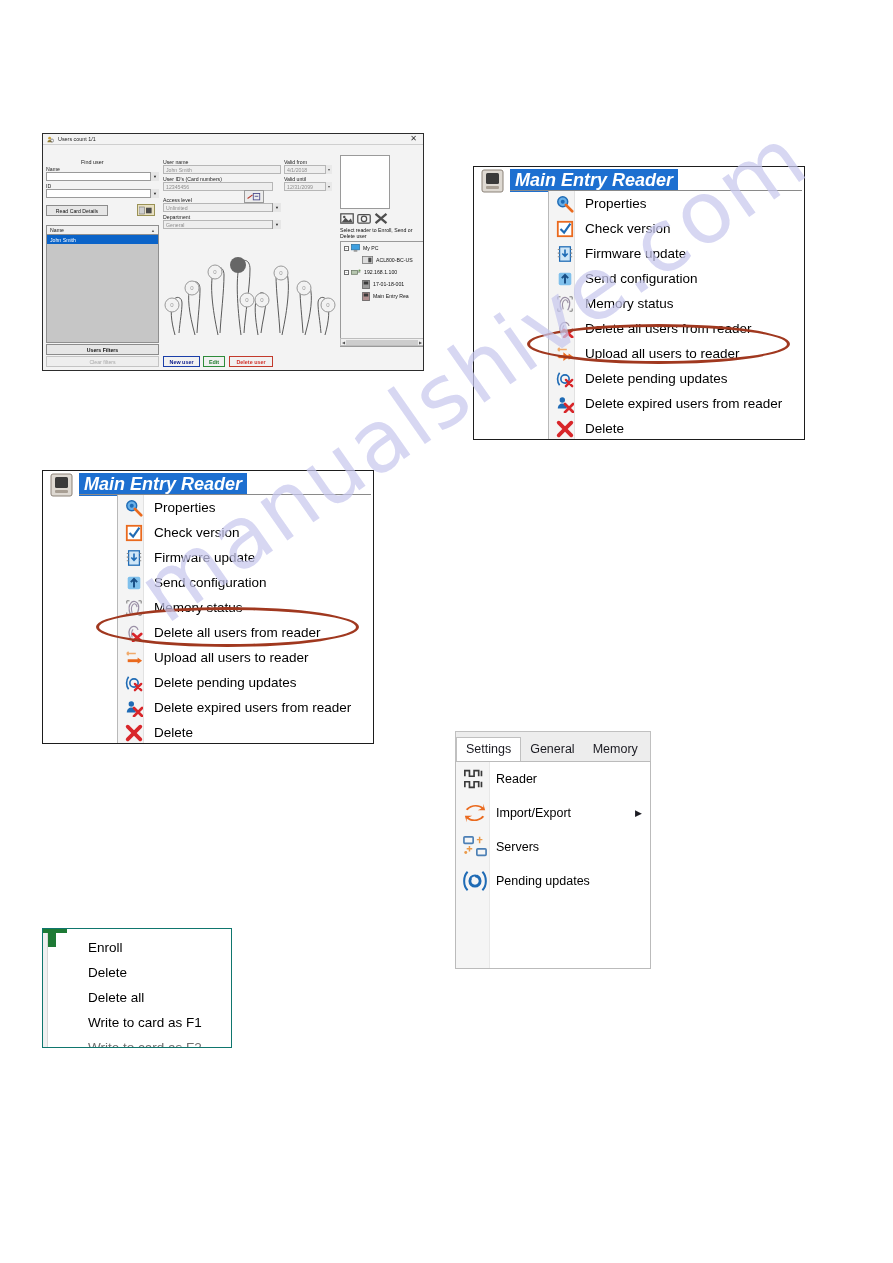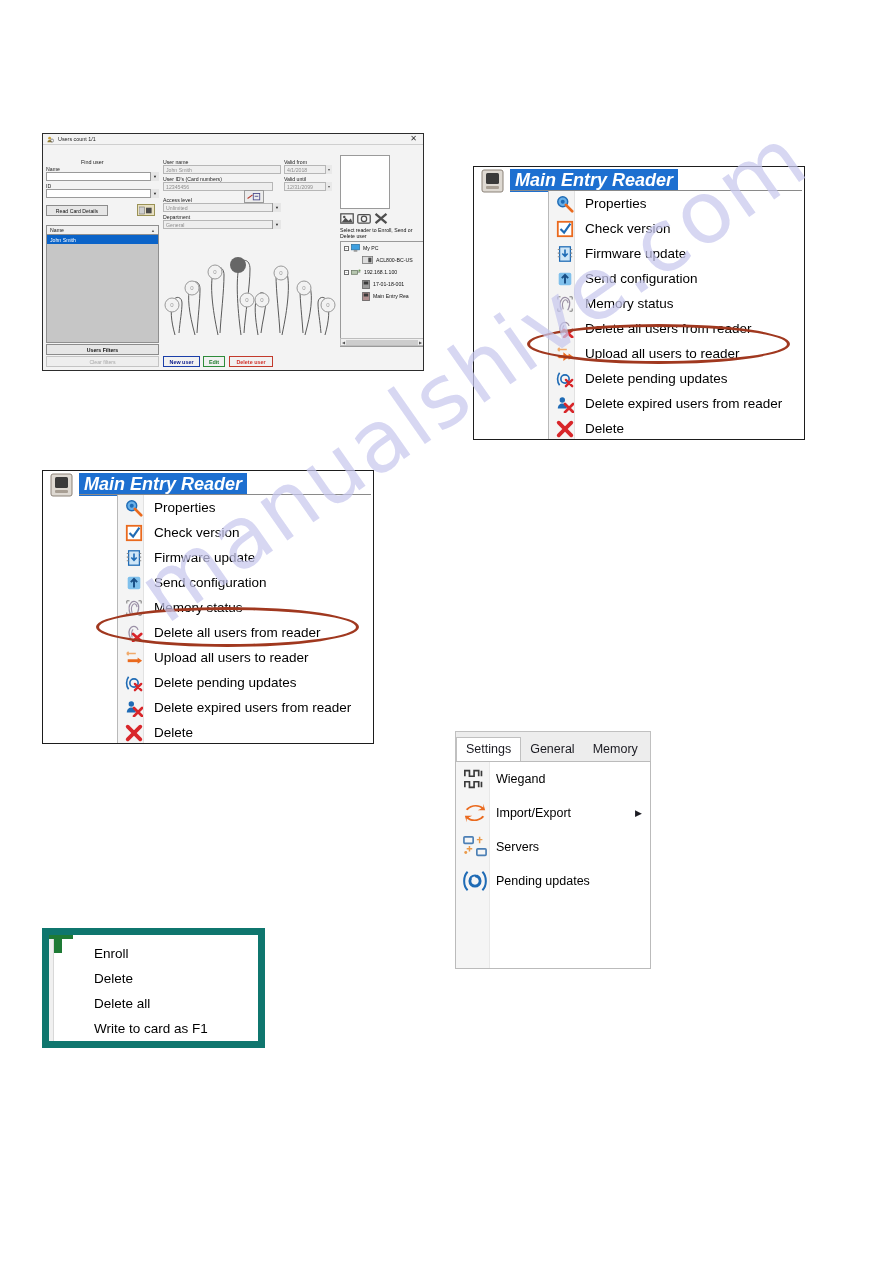--- a/index.html
+++ b/index.html
@@ -261,23 +261,23 @@
   .smi .ctx-ico { width:26px; height:26px; margin-right:8px; }
   .smi .ctx-label { font-size:12.5px; }
   .smi .submenu-arrow {
     margin-left:auto; margin-right:8px;
     font-size:9px; color:#1b1b22;
   }
 
   
   #enroll-menu {
     position:absolute; left:42px; top:928px;
-    width:223px; height:120px;
+    width:190px; height:120px;
     background:#ffffff;
-    border:7px solid #0f766e;
+    border:1px solid #0f766e;
     overflow:hidden;
   }
   #enroll-greenbar {
     position:absolute; left:0; top:0; width:13px; height:18px;
     background:#1e7a35;
   }
   #enroll-greenbar2 {
     position:absolute; left:0; top:0; width:24px; height:4px;
     background:#1e7a35;
   }
@@ -787,21 +787,21 @@
     <div class="ctx-gutter"></div>
 
     <div class="smi">
       <span class="ctx-ico">
         <svg width="24" height="24" viewBox="0 0 26 26">
           <path d="M2 10 V4 h5 V10 h5 V4 h5 V10" fill="none" stroke="#3a3a3a" stroke-width="1.8"></path>
           <path d="M2 22 V16 h5 V22 h5 V16 h5 V22" fill="none" stroke="#3a3a3a" stroke-width="1.8"></path>
           <path d="M20 4 v6 M20 16 v6" stroke="#3a3a3a" stroke-width="1.8"></path>
         </svg>
       </span>
-      <span class="ctx-label">Wiegand</span>
+      <span class="ctx-label">Reader</span>
     </div>
 
 
     <div class="smi">
       <span class="ctx-ico">
         <svg width="24" height="24" viewBox="0 0 26 26">
           <path d="M3 9 C8 3 18 3 22 7 L22 3 L24 10 L16 10 L20 8 C16 5 9 5 5 10z" fill="#ea6a1e"></path>
           <path d="M23 17 C18 23 8 23 4 19 L4 23 L2 16 L10 16 L6 18 C10 21 17 21 21 16z" fill="#ea6a1e"></path>
         </svg>
       </span>

